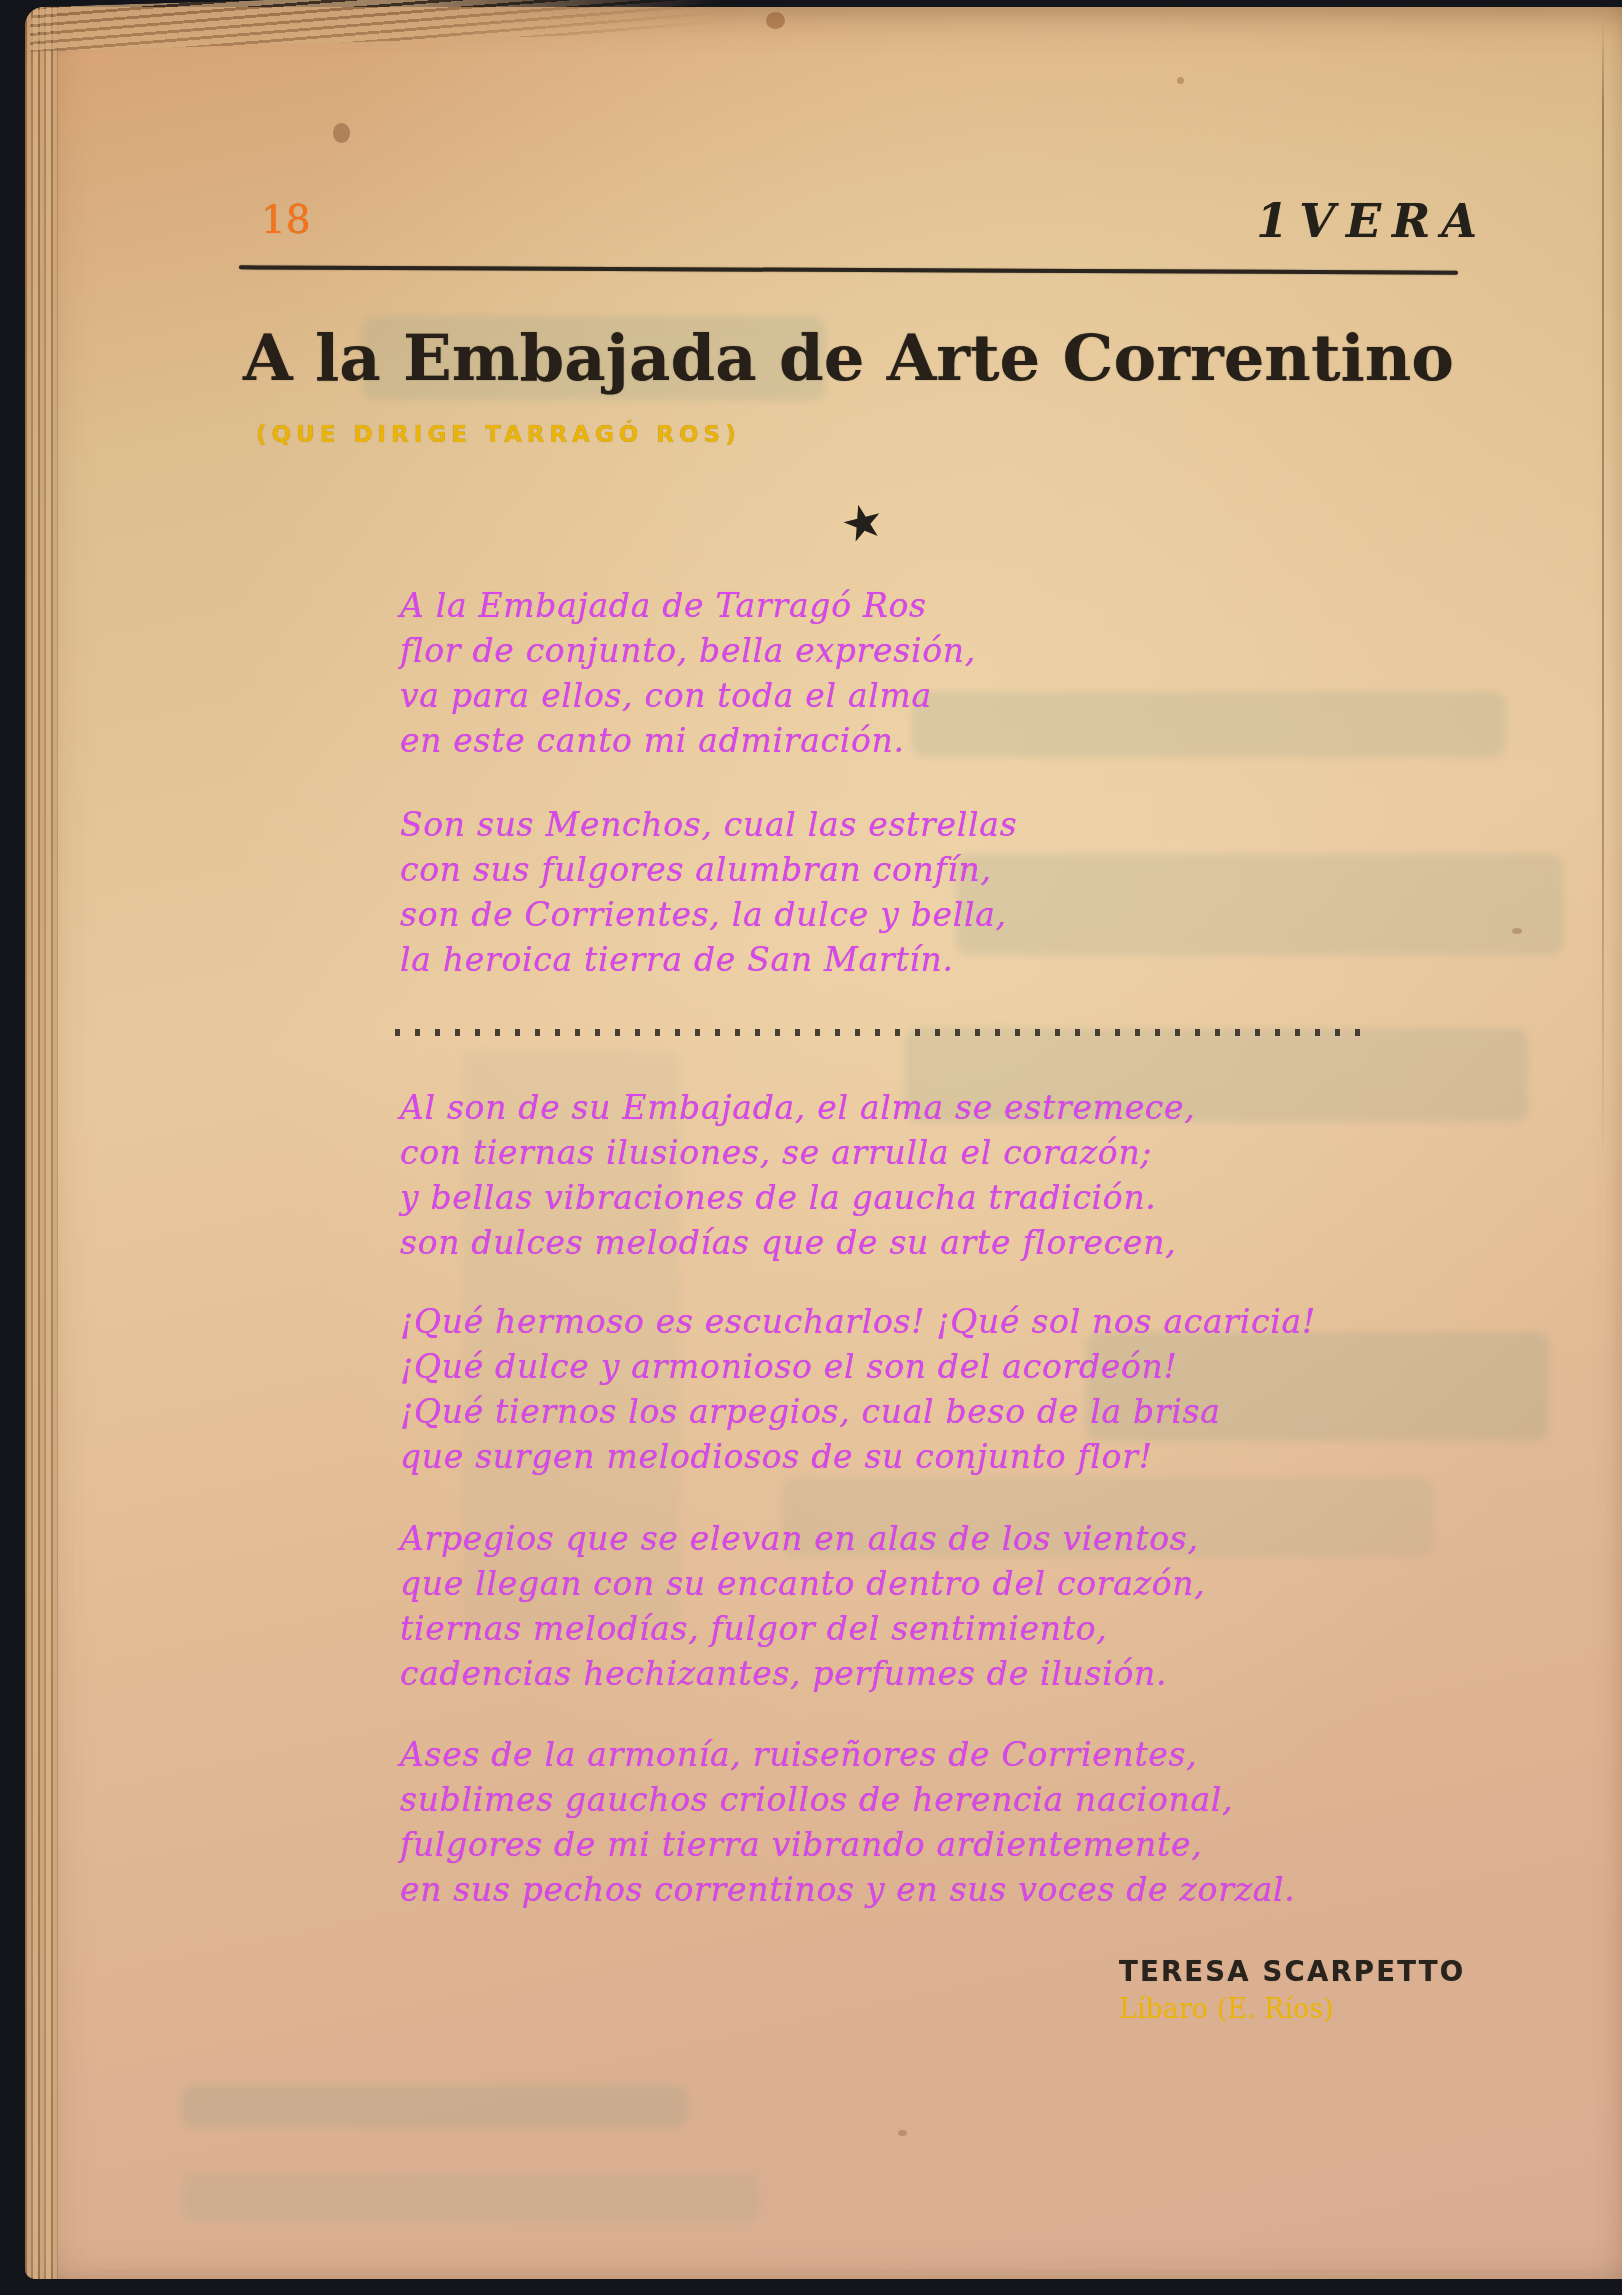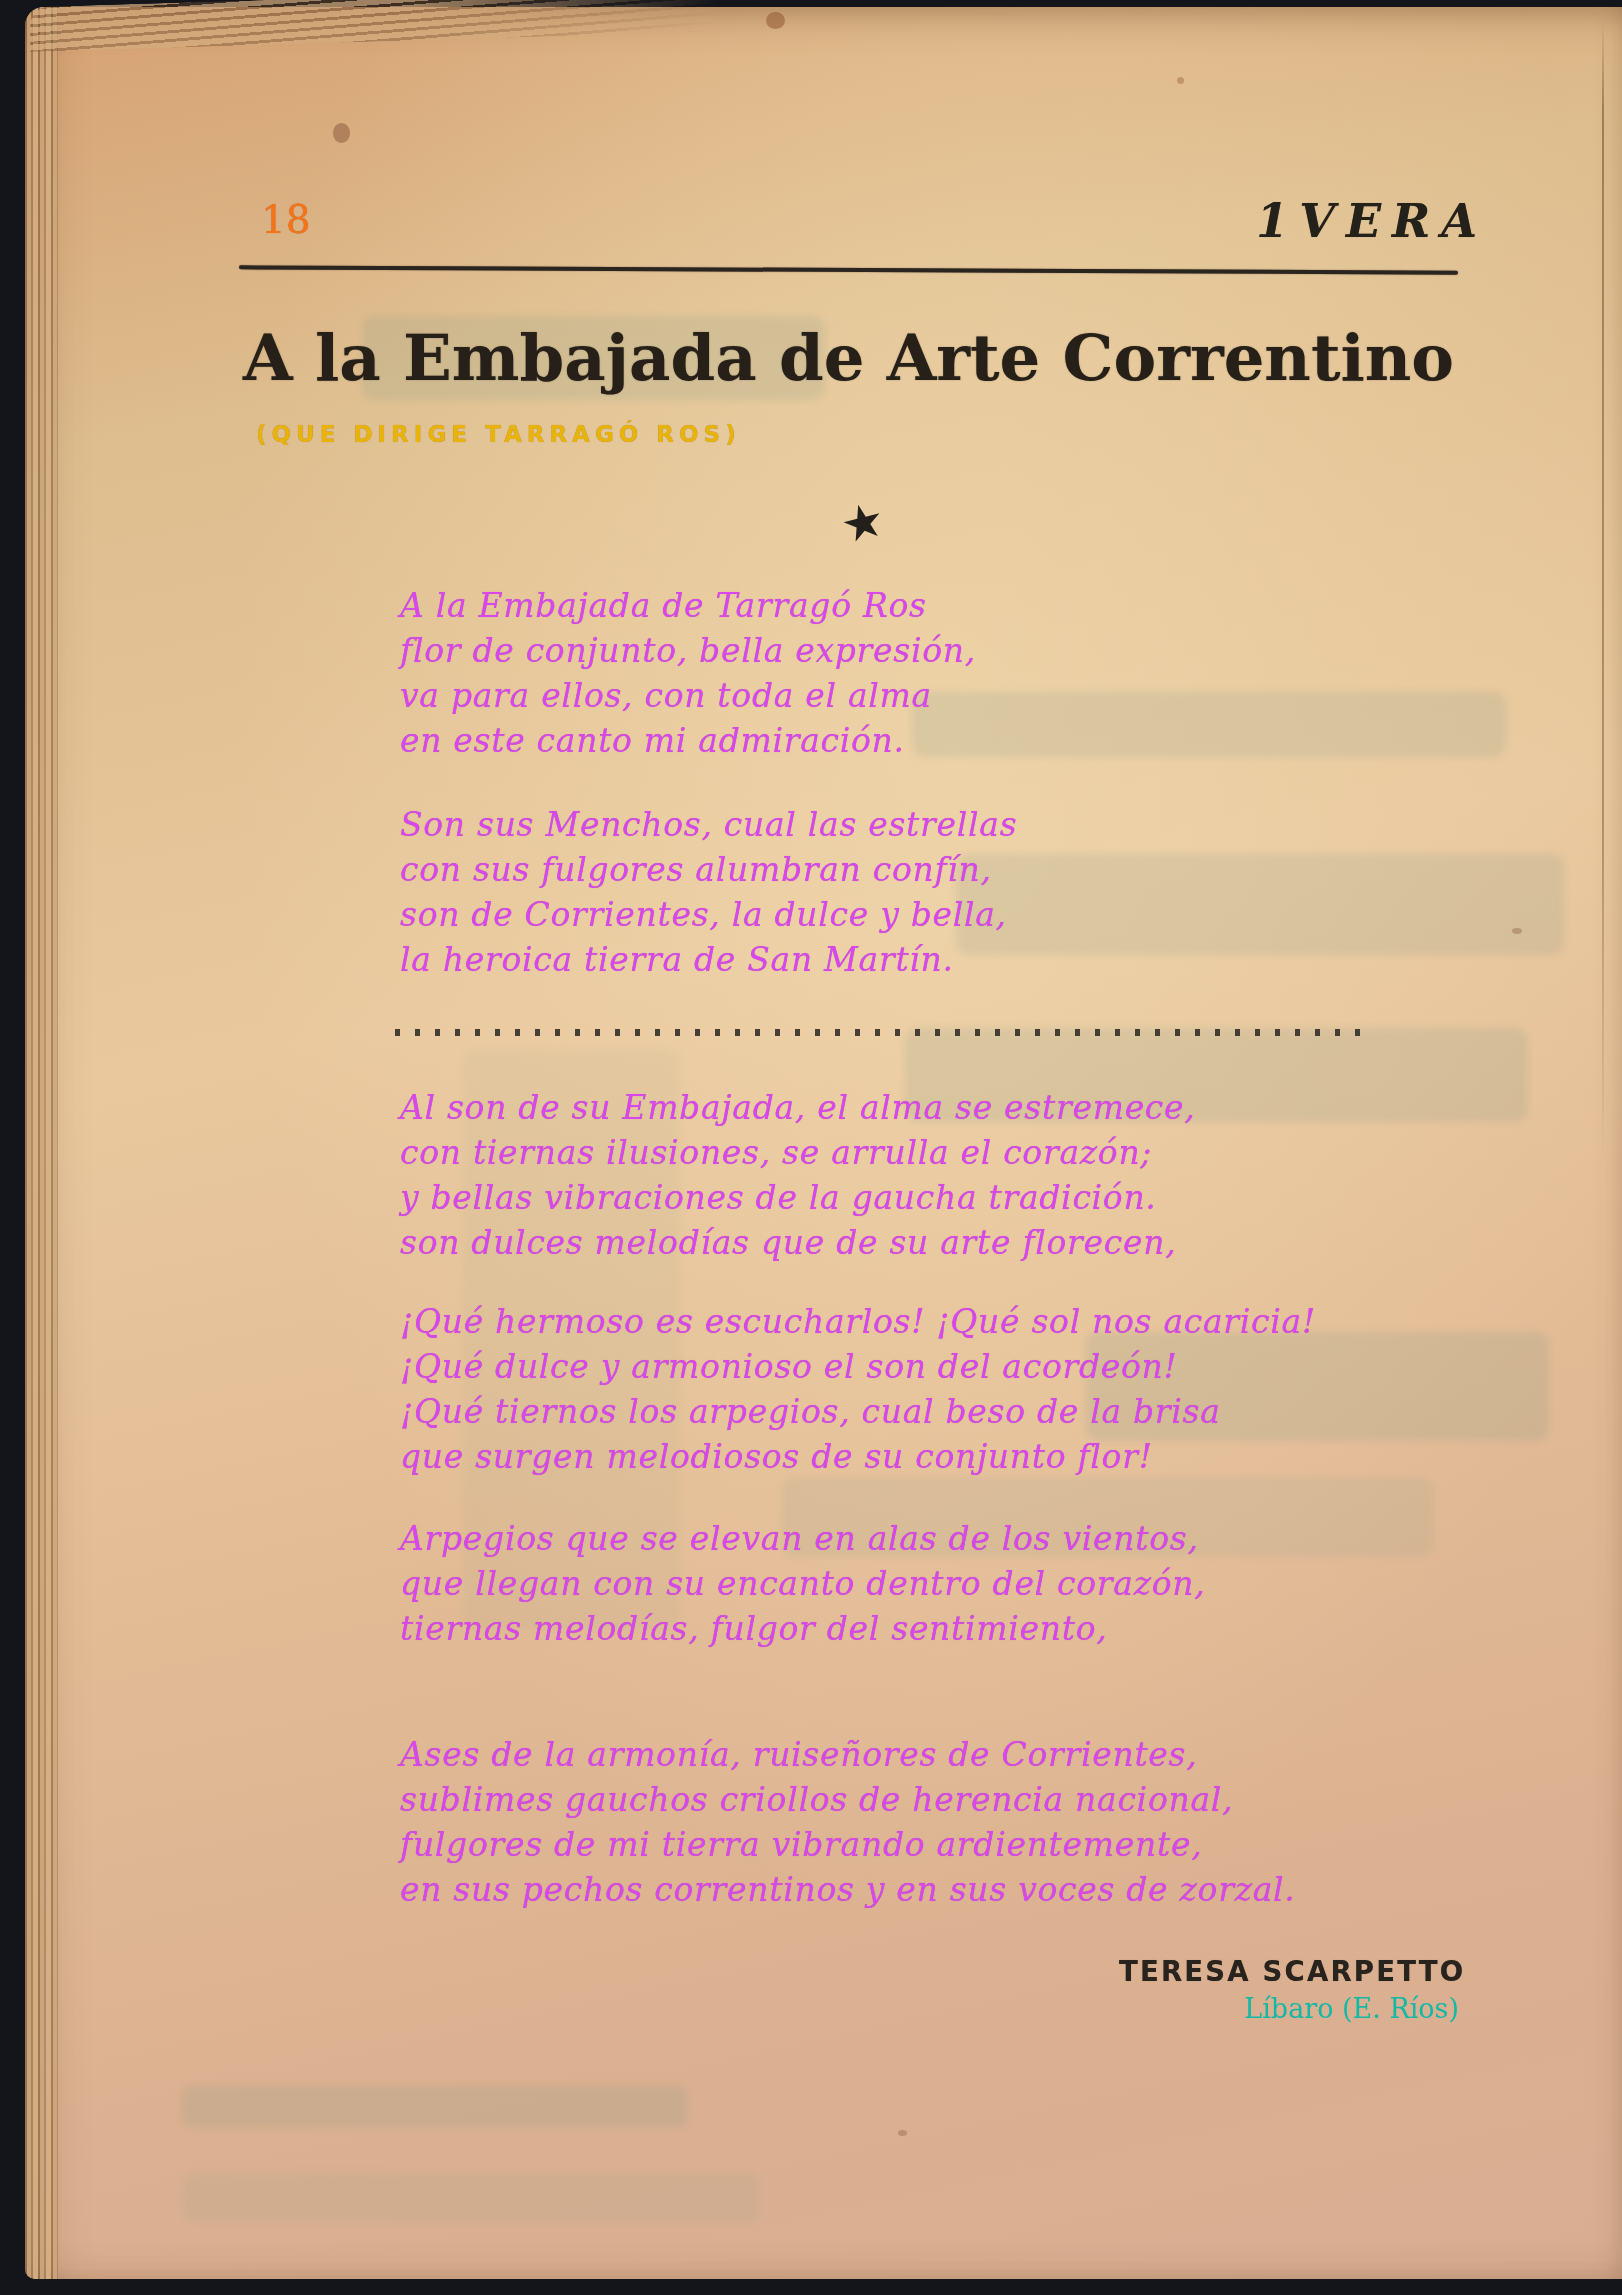--- a/index.html
+++ b/index.html
@@ -93,22 +93,22 @@
     position:absolute;left:395px;top:1029px;width:974px;height:6.5px;
     background:repeating-linear-gradient(90deg,
       rgba(43,38,32,.85) 0 5px, rgba(43,38,32,0) 5px 20px);
   }
   .author{
     position:absolute;left:1119px;top:1958px;width:340px;text-align:center;
     font:700 27.5px/1 "DejaVu Sans", sans-serif;letter-spacing:2.2px;color:#28231d;
     text-shadow:0 0 0.7px rgba(35,26,16,.5);white-space:nowrap;
   }
   .author-loc{
-    position:absolute;left:1119px;top:1994px;width:340px;text-align:right;
-    font:400 27px/1.1 "DejaVu Serif", serif;color:#14b8a6;white-space:nowrap;
+    position:absolute;left:1119px;top:1994px;width:340px;text-align:left;
+    font:400 27px/1.1 "DejaVu Serif", serif;color:#eab308;white-space:nowrap;
   }
 </style>
 </head>
 <body>
 
 <div class="stage">
 
   <div class="paper">
     <div class="edge-left"></div>
     <div class="edge-top"></div>
@@ -169,20 +169,21 @@
       <div>¡Qué hermoso es escucharlos! ¡Qué sol nos acaricia!</div>
       <div>¡Qué dulce y armonioso el son del acordeón!</div>
       <div>¡Qué tiernos los arpegios, cual beso de la brisa</div>
       <div>que surgen melodiosos de su conjunto flor!</div>
     </div>
 
     <div class="stanza s5">
       <div>Arpegios que se elevan en alas de los vientos,</div>
       <div>que llegan con su encanto dentro del corazón,</div>
       <div>tiernas melodías, fulgor del sentimiento,</div>
+      <div>cadencias hechizantes, perfumes de ilusión.</div>
     </div>
 
     <div class="stanza s6">
       <div>Ases de la armonía, ruiseñores de Corrientes,</div>
       <div>sublimes gauchos criollos de herencia nacional,</div>
       <div>fulgores de mi tierra vibrando ardientemente,</div>
       <div>en sus pechos correntinos y en sus voces de zorzal.</div>
     </div>
 
     <div class="author">TERESA SCARPETTO</div>

